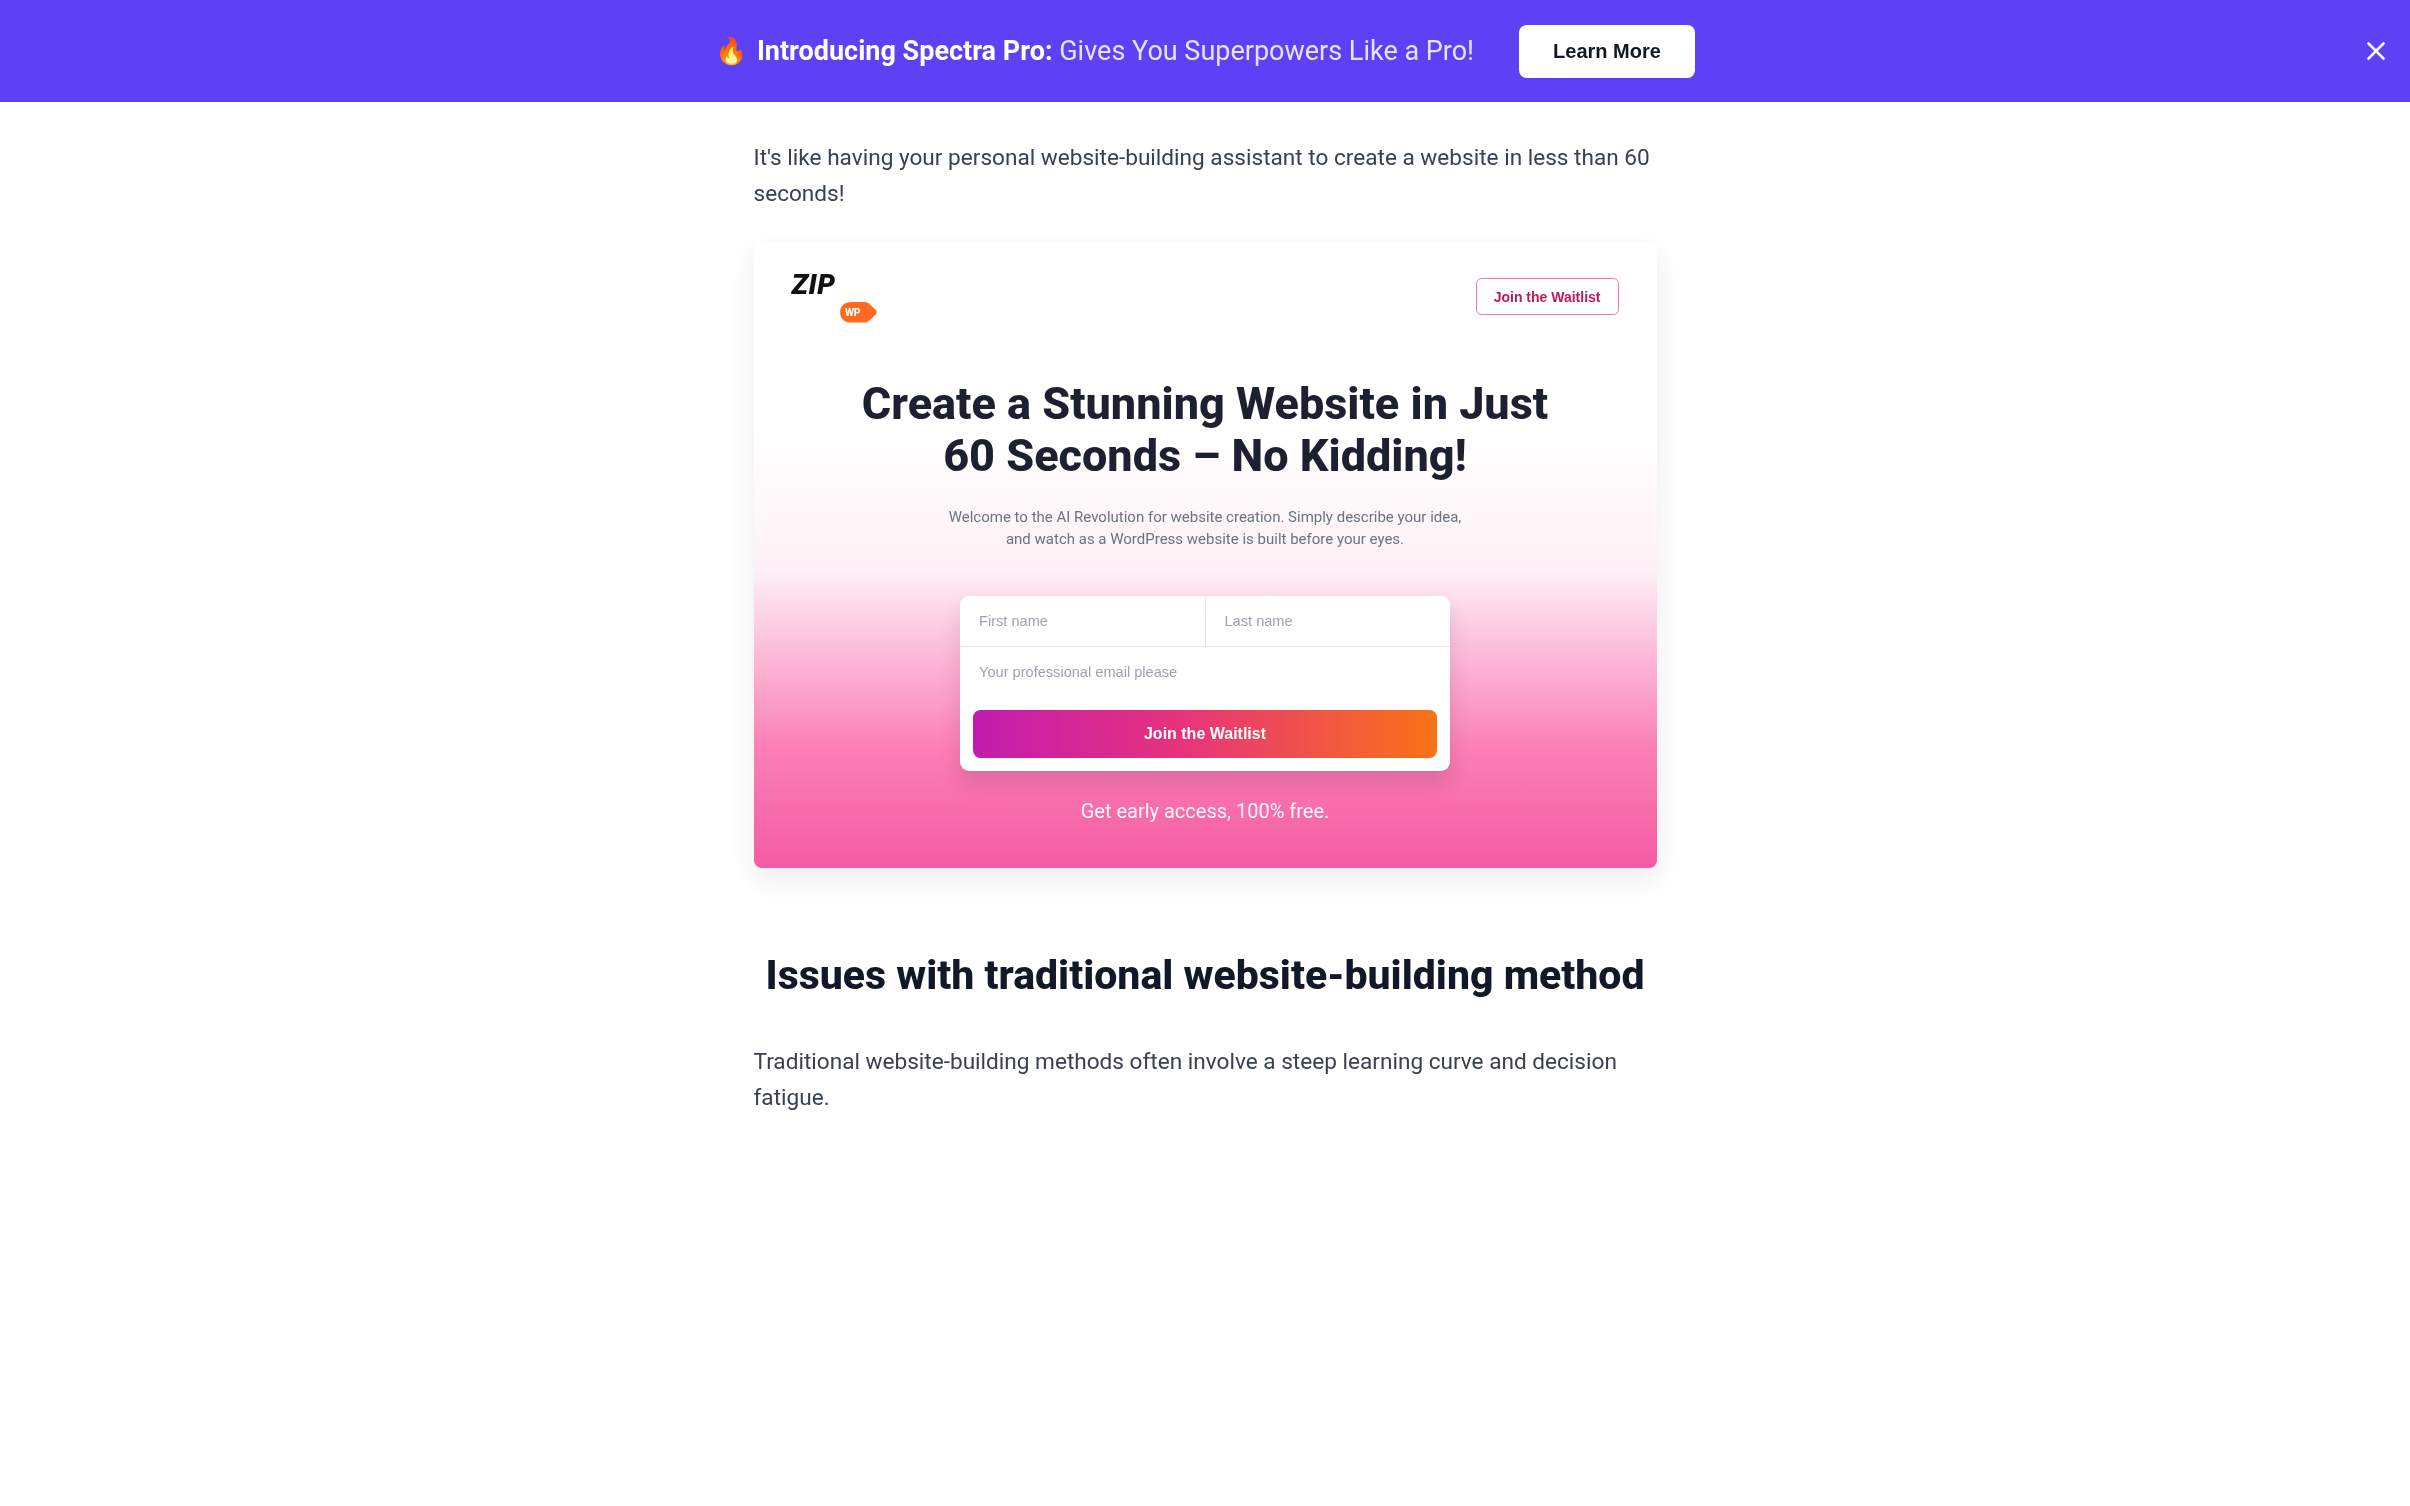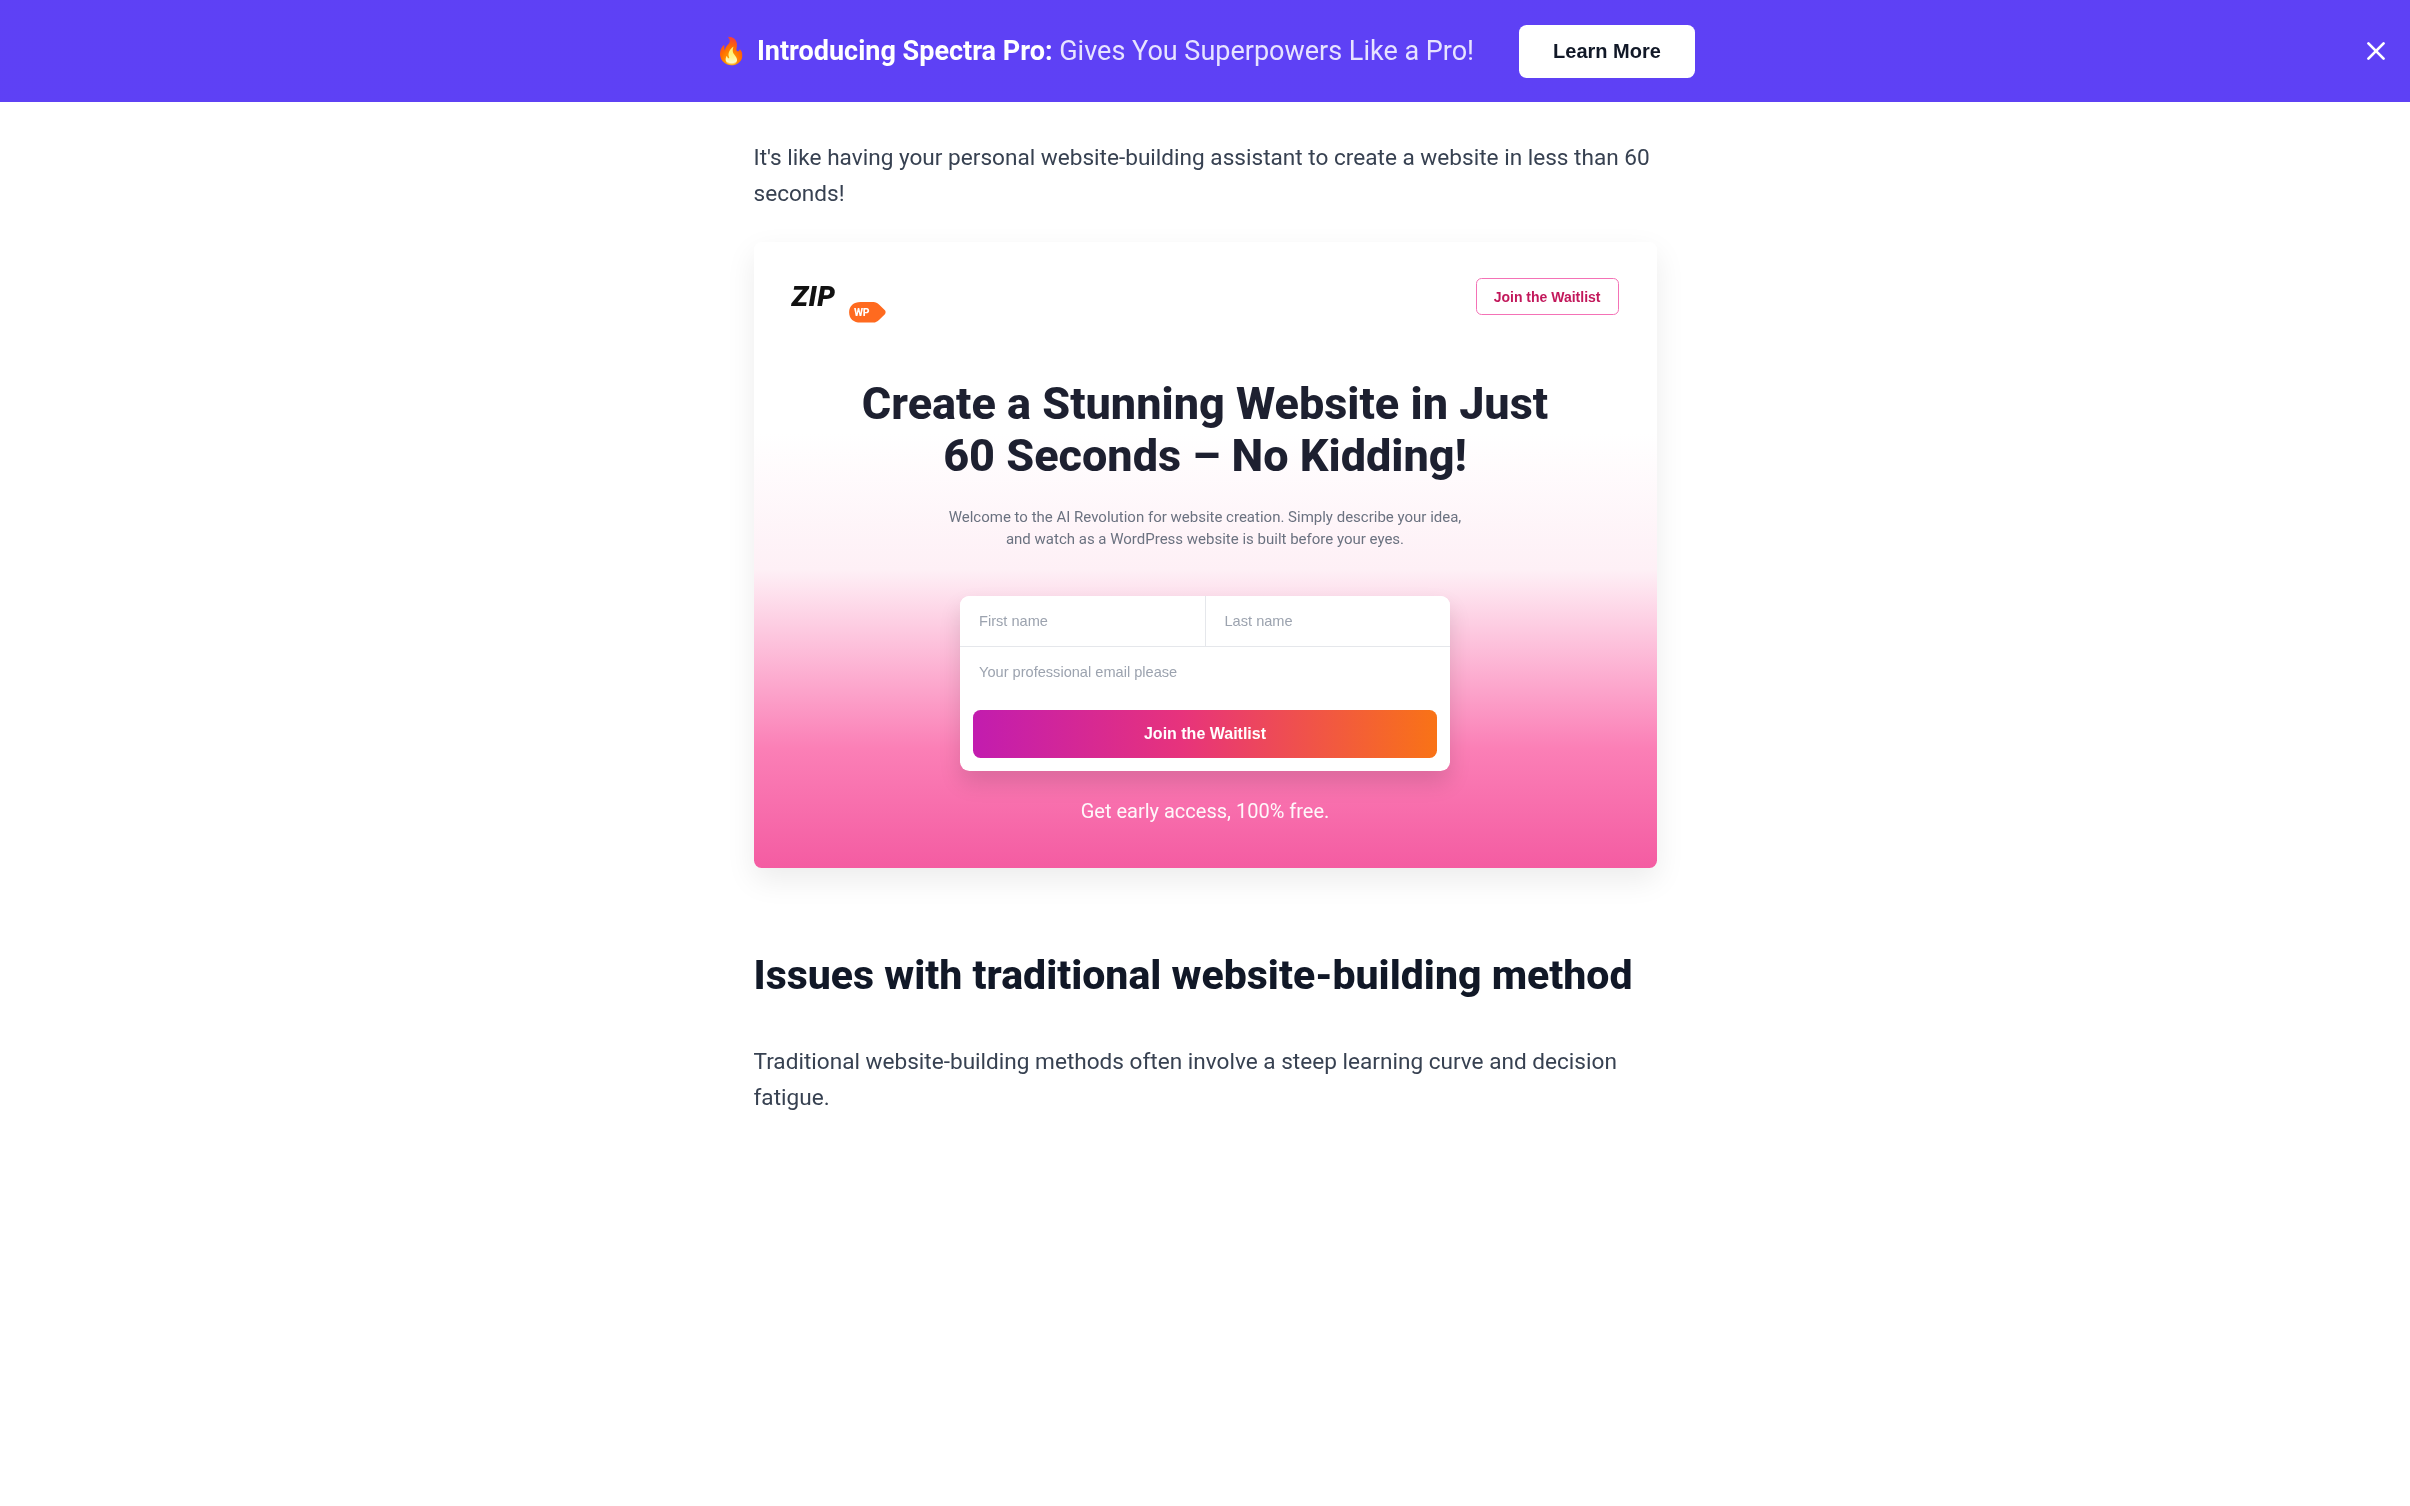--- a/index.html
+++ b/index.html
@@ -83,22 +83,21 @@
     background: #ffffff;
   }
   .zip-top {
     display: flex;
     align-items: center;
     justify-content: space-between;
     padding: 26px 38px 0 38px;
   }
   .zip-logo {
     display: flex;
-    align-items: center;
-    gap: 12px;
+    gap: 3px;
   }
   .zip-logo .zip-word {
     font-weight: 900;
     font-size: 28px;
     letter-spacing: 0.5px;
     color: #111111;
     font-style: italic;
   }
   .zip-logo .zip-badge {
     position: relative;
@@ -199,20 +198,21 @@
     opacity: 0.95;
   }
 
   
   .section-h2 {
     font-size: 41px;
     font-weight: 800;
     color: #111827;
     margin: 60px 0 34px 0;
     line-height: 1.2;
+    text-align: center;
   }
 
   .body-below {
     font-size: 22.6px;
     line-height: 1.6;
     color: #374151;
     margin-top: 44px;
   }
 </style>
 </head>

